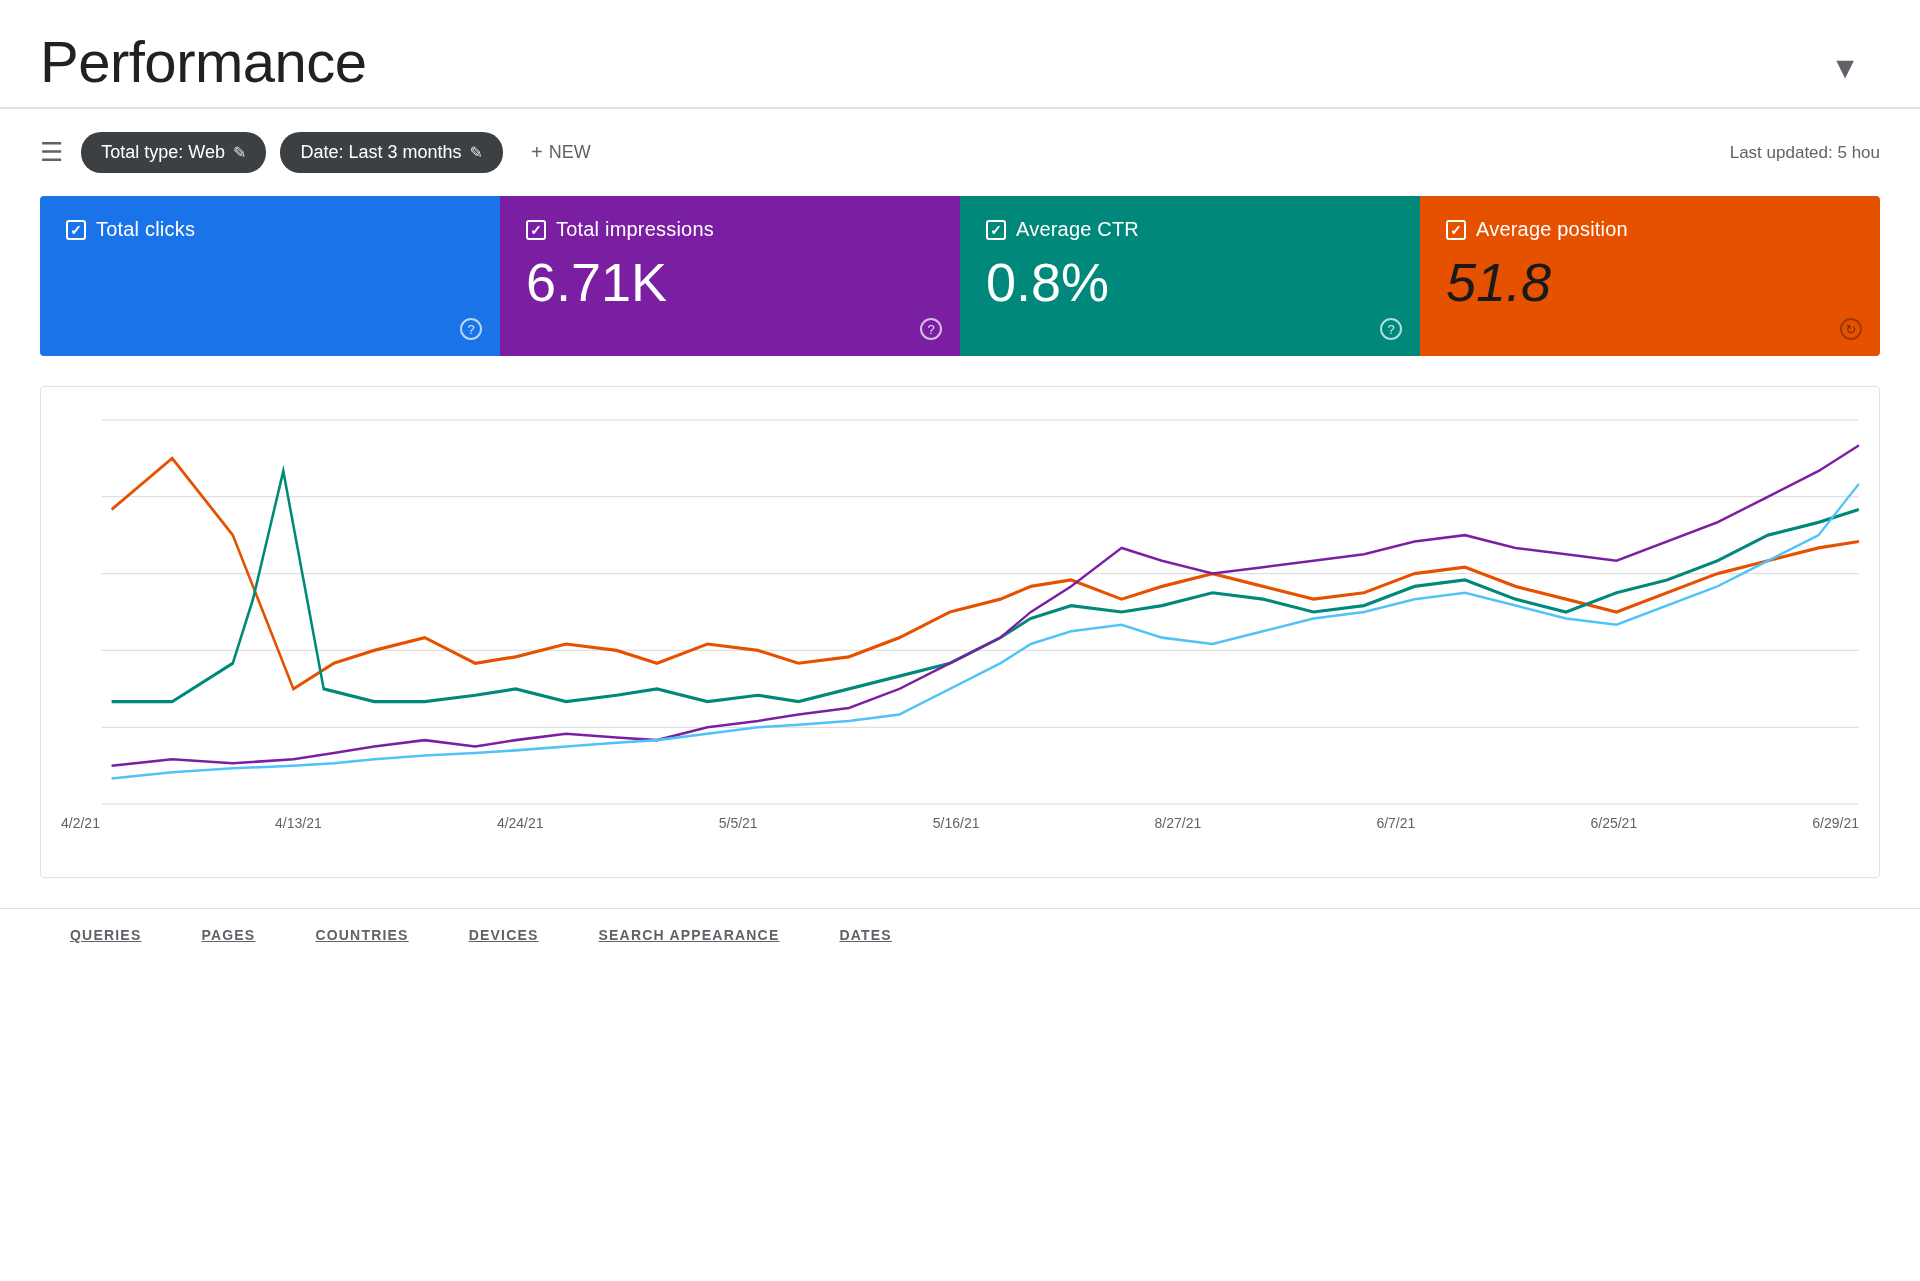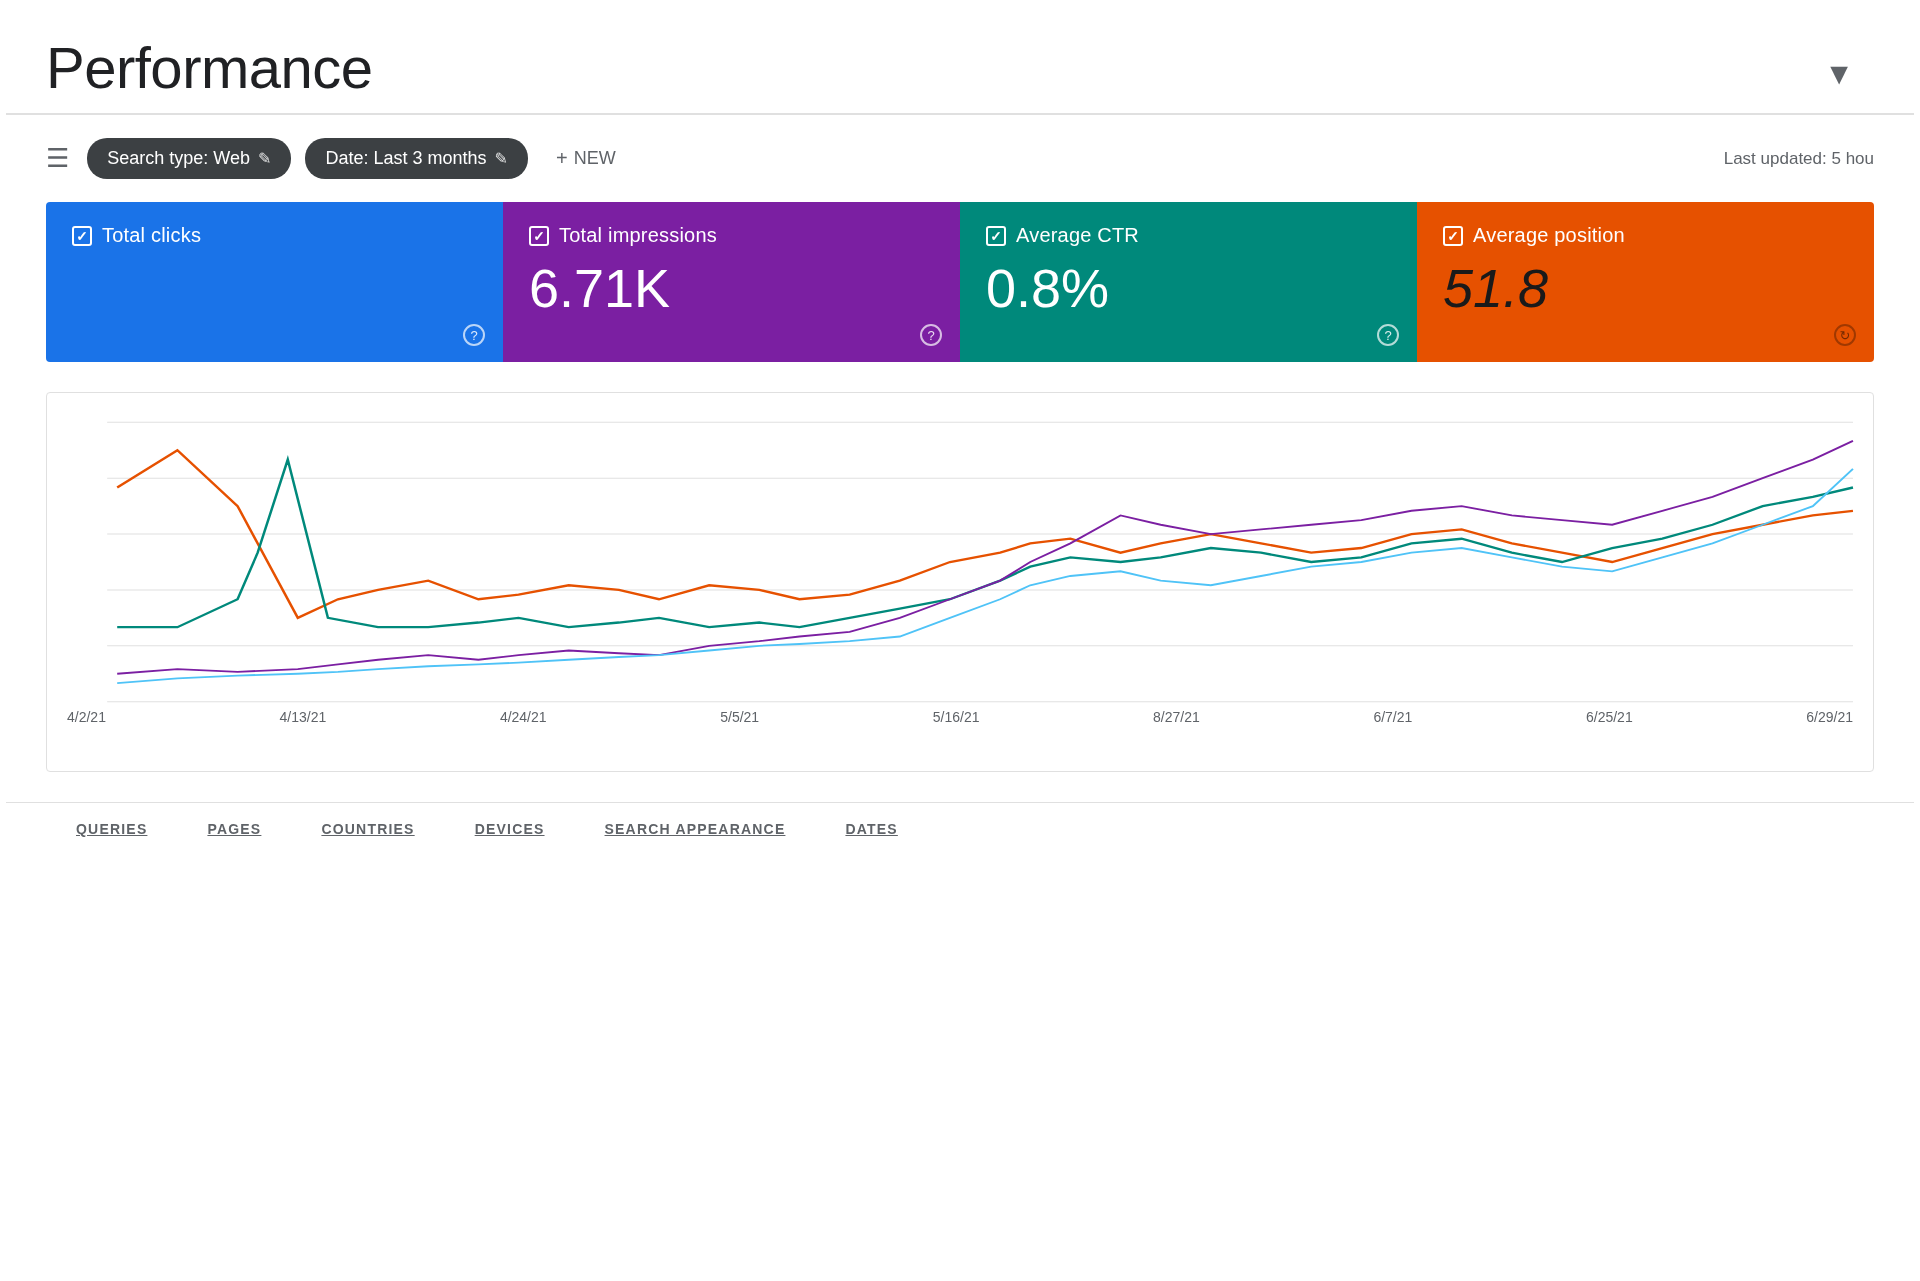--- a/index.html
+++ b/index.html
@@ -7,21 +7,21 @@
       font-family: 'Google Sans', Arial, sans-serif;
       background: #f8f9fa;
       color: #202124;
       overflow: hidden;
     }
     .page-container {
       background: #fff;
       width: 1920px;
       min-height: 1281px;
       position: relative;
-      padding: 6px;
+      padding: 0;
     }
     
     .header {
       padding: 28px 40px 0 40px;
       display: flex;
       align-items: center;
       justify-content: space-between;
       border-bottom: 1px solid #e0e0e0;
       padding-bottom: 0;
     }
@@ -159,21 +159,21 @@
       color: rgba(255,255,255,0.85);
     }
     
     .chart-area {
       margin: 30px 40px 0 40px;
       background: #fff;
       border: 1px solid #e0e0e0;
       border-radius: 4px;
       padding: 20px 10px 60px 10px;
       position: relative;
-      height: 380px;
+      height: 492px;
     }
     .chart-svg {
       width: 100%;
       height: 100%;
     }
     
     .bottom-tabs {
       display: flex;
       border-top: 1px solid #e0e0e0;
       margin-top: 30px;
@@ -207,21 +207,21 @@
     <div class="header-right">
       <span class="download-icon">▼</span>
     </div>
   </div>
 
   <div class="divider"></div>
 
   <div class="toolbar">
     <span class="filter-icon">☰</span>
     <button class="filter-btn">
-      <span>Search type: Web</span>
+      <span>Total type: Web</span>
       <span class="edit-icon">✎</span>
     </button>
     <button class="filter-btn">
       <span>Date: Last 3 months</span>
       <span class="edit-icon">✎</span>
     </button>
     <button class="new-btn">
       <span class="plus-icon">+</span>
       <span>NEW</span>
     </button>

